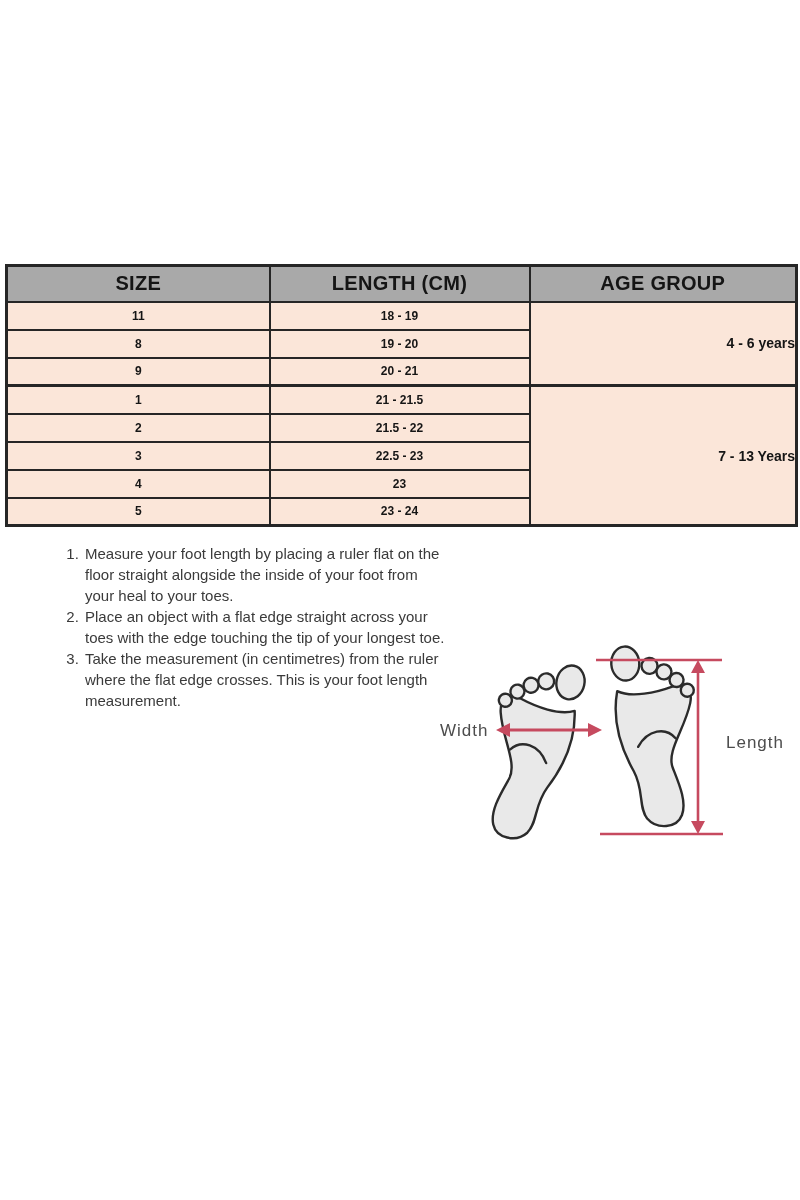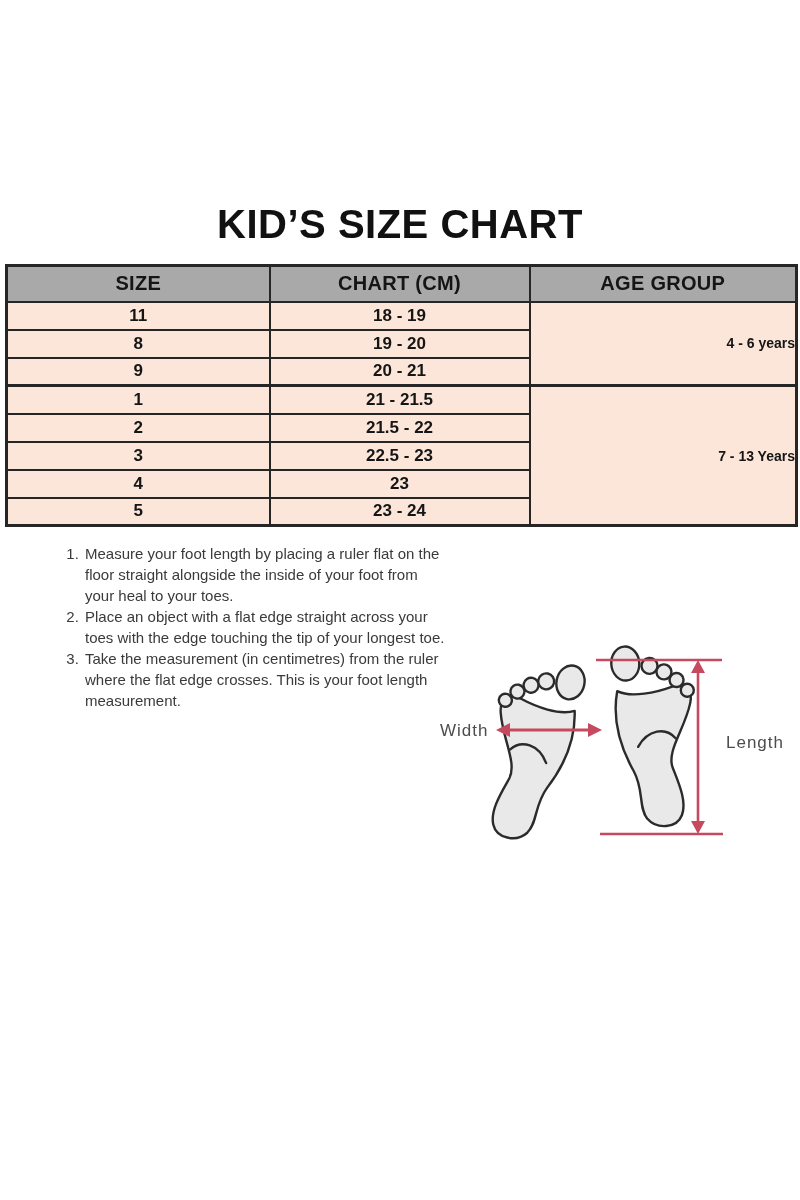--- a/index.html
+++ b/index.html
@@ -37,21 +37,21 @@
   .size-table th {
     background: #a9a9a9;
     height: 36px;
     font-size: 20px;
     letter-spacing: 0.3px;
     margin-top: 28px;
   }
   .size-table td {
     background: #fbe6d9;
     height: 28px;
-    font-size: 17px;
+    font-size: 12px;
   }
   .size-table tr.group-start td { border-top-width: 3px; }
   .size-table td.age-cell { font-size: 14px; text-align: right; }
 
   
   .instructions {
     position: absolute; left: 57px; top: 543px; width: 392px;
     font-size: 15px; line-height: 21px; color: #3a3a3a;
   }
   .intro {
@@ -72,32 +72,31 @@
     position: absolute; left: 420px; top: 624px;
     width: 380px; height: 250px;
   }
   .diagram svg { display: block; }
 </style>
 </head>
 <body>
 
 <div class="page">
 
-  <h1 class="title">KID’S SIZE CHART</h1>
 
   <table class="size-table">
     <colgroup>
       <col style="width:263px">
       <col style="width:260px">
       <col style="width:267px">
     </colgroup>
     <thead>
       <tr>
         <th>SIZE</th>
-        <th>CHART (CM)</th>
+        <th>LENGTH (CM)</th>
         <th>AGE GROUP</th>
       </tr>
     </thead>
     <tbody>
       <tr>
         <td>11</td>
         <td>18 - 19</td>
         <td class="age-cell" rowspan="3">4 - 6 years</td>
       </tr>
       <tr>

